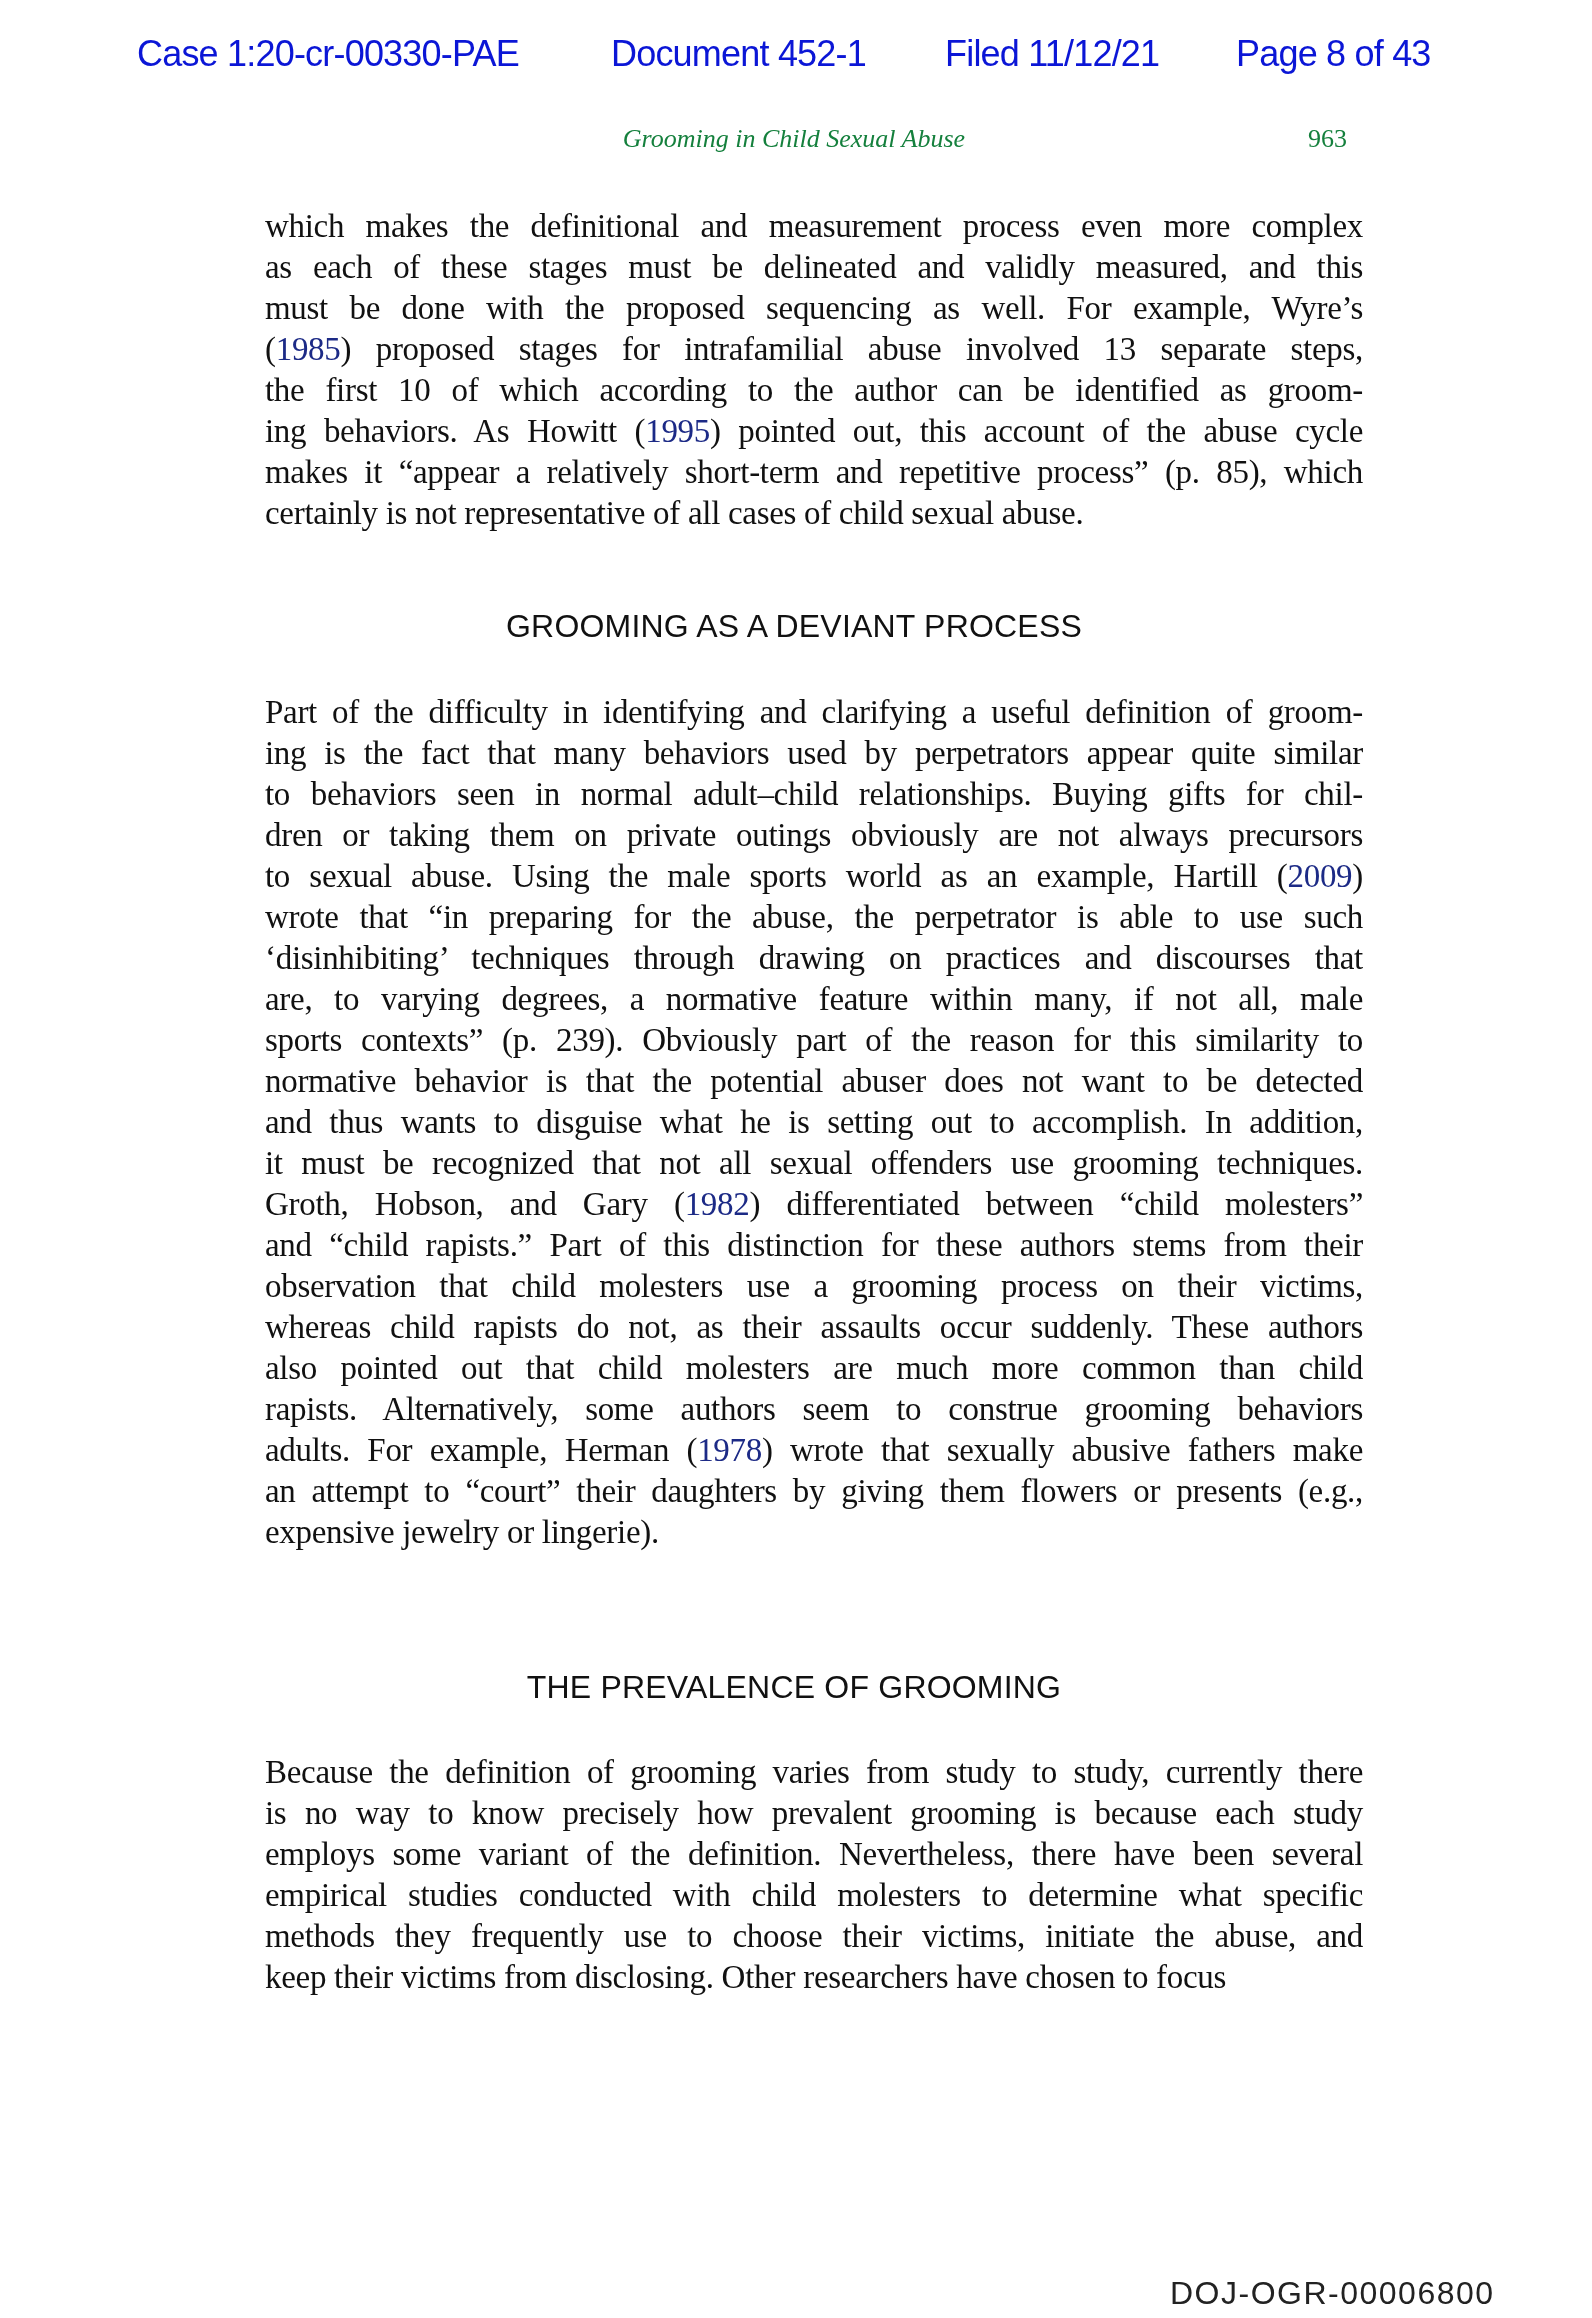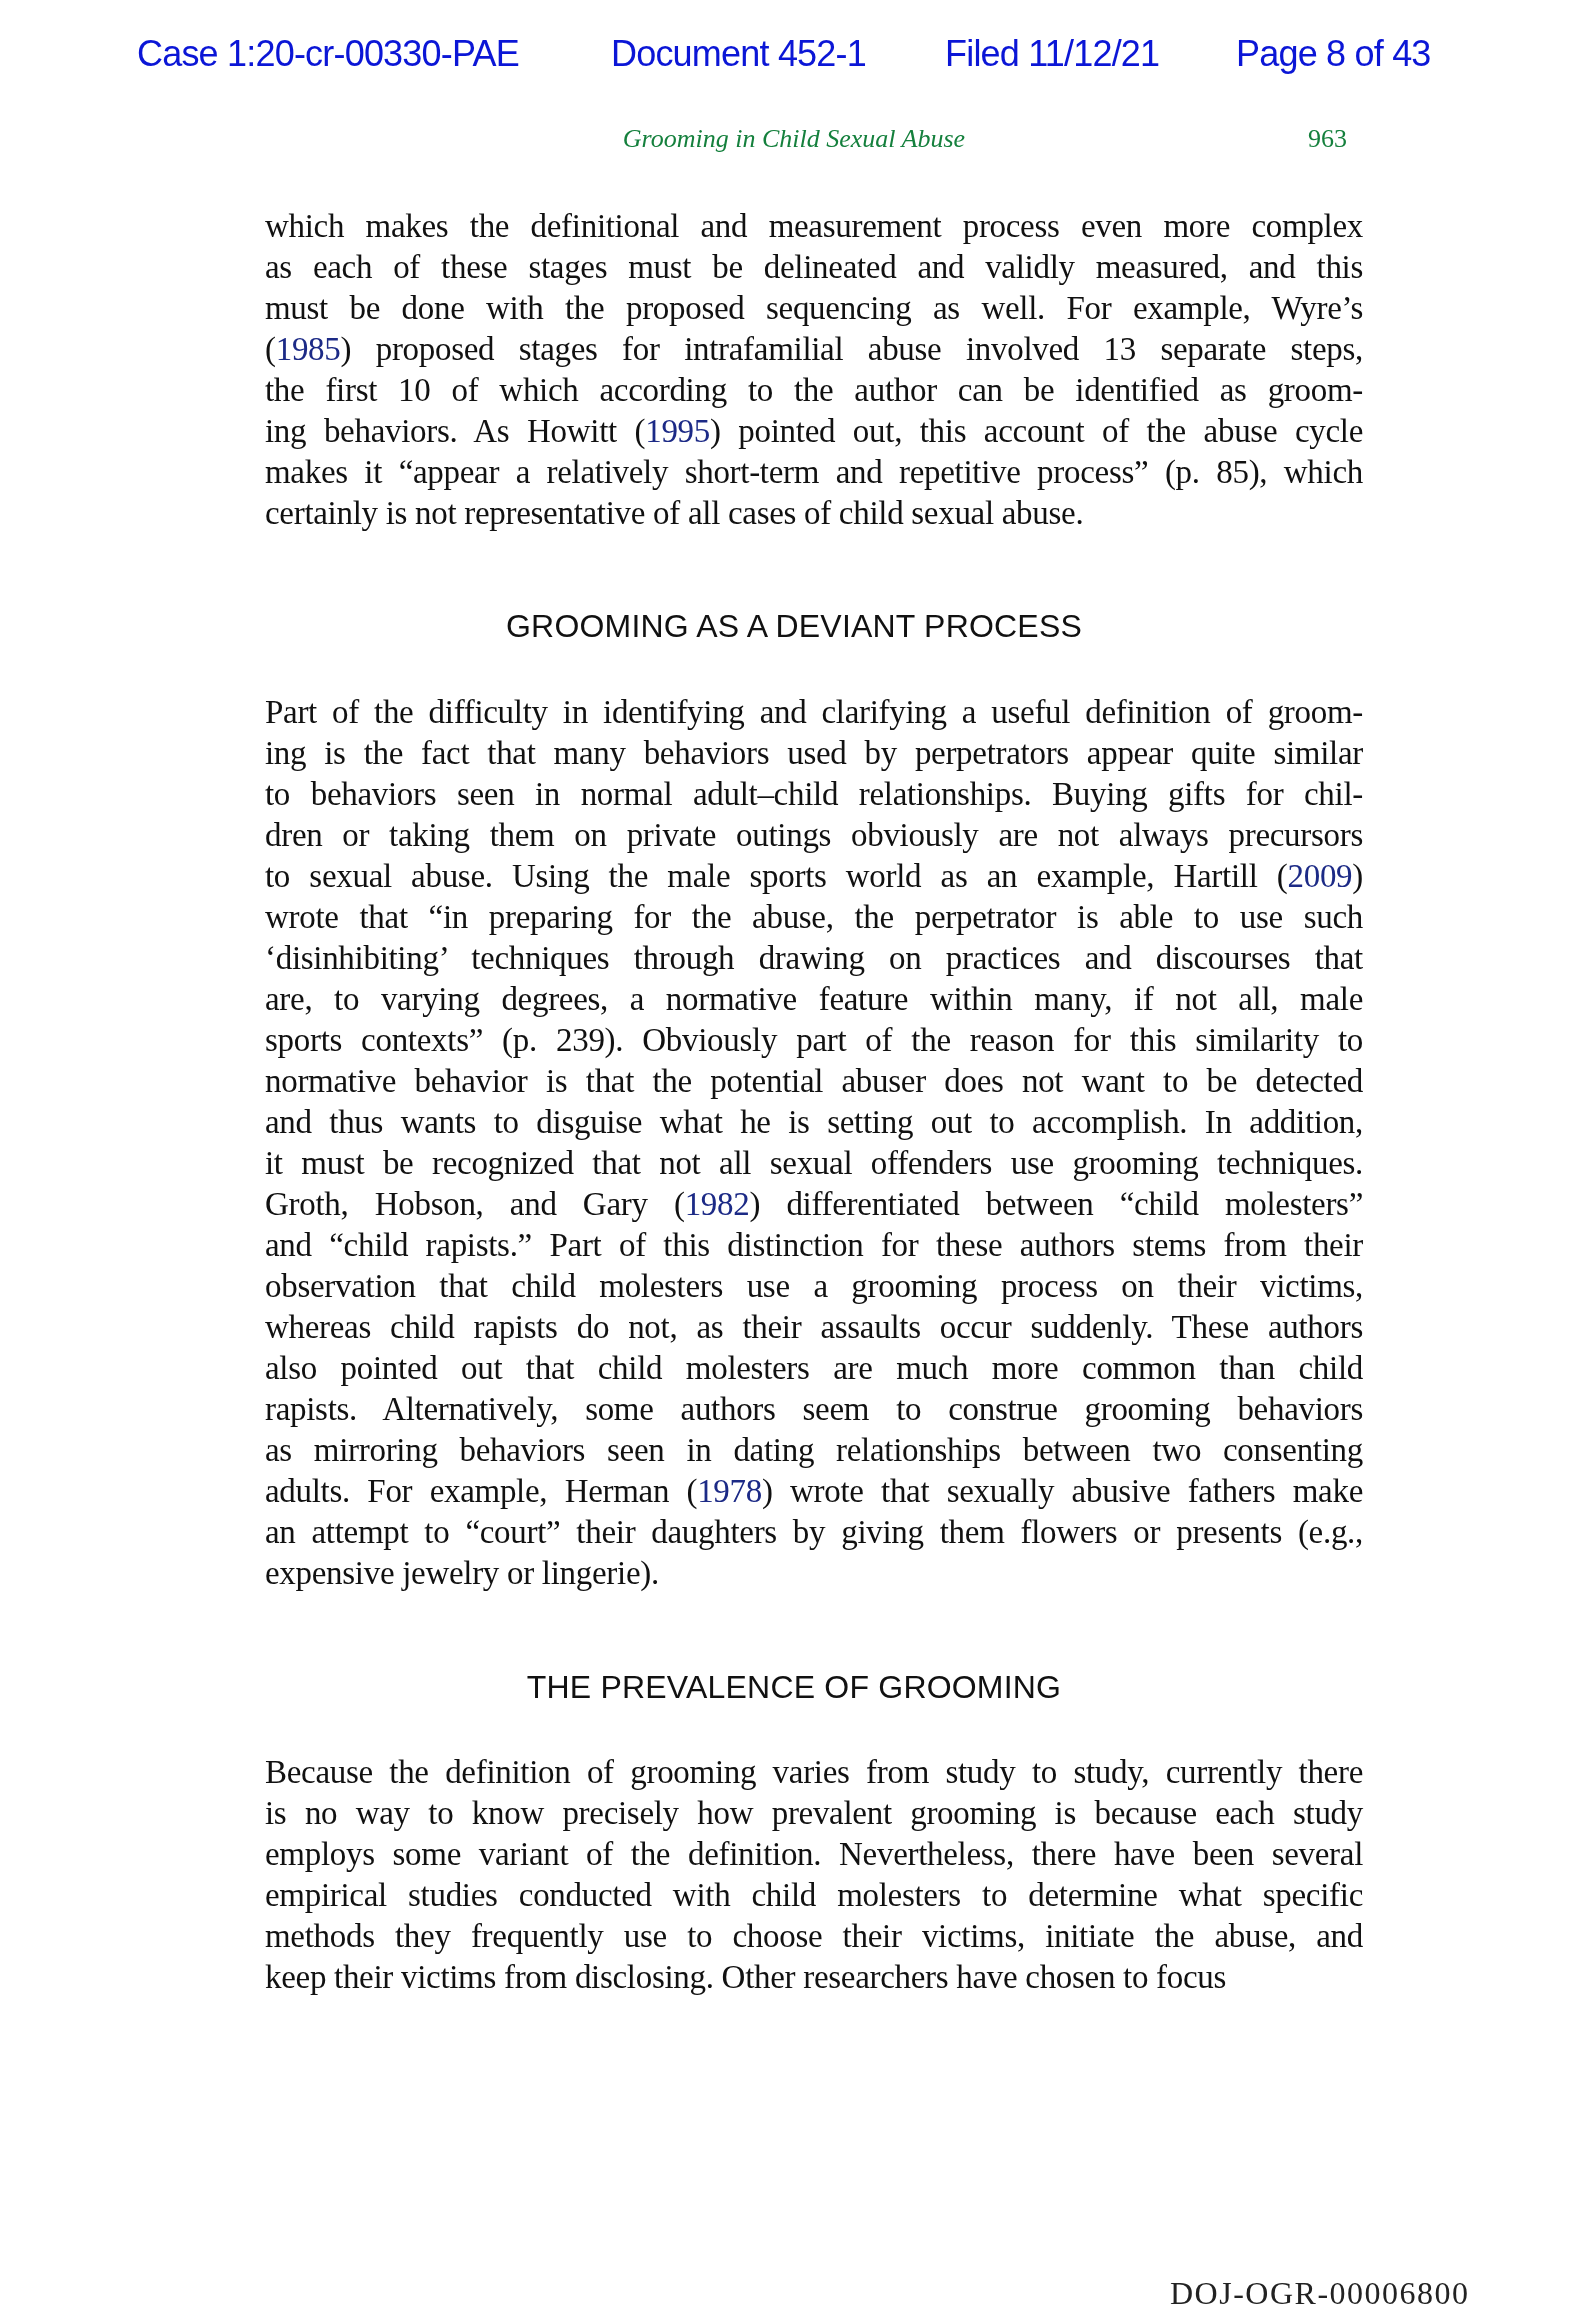--- a/index.html
+++ b/index.html
@@ -24,21 +24,21 @@
   }
   .body-col .ln { display: block; text-align: justify; text-align-last: justify; white-space: nowrap; height: 41px; margin-left: 40px; }
   .body-col .ln.last { text-align-last: left; }
   .cite { color: #1c2a86; }
   .section-heading {
     position: absolute; left: 225px; width: 1138px; text-align: center;
     font-family: Liberation Sans, sans-serif; font-size: 32px; color: #111; letter-spacing: 0.2px;
   }
   .bates {
     position: absolute; left: 1170px; top: 2275px;
-    font-family: Liberation Serif, serif; font-size: 32px; color: #222; letter-spacing: 1.5px;
+    font-family: Liberation Sans, sans-serif; font-size: 32px; color: #222; letter-spacing: 1.5px;
   }
 </style>
 </head>
 <body>
 
 <div class="stamp">
   <span style="left:137px">Case 1:20-cr-00330-PAE</span>
   <span style="left:611px">Document 452-1</span>
   <span style="left:945px">Filed 11/12/21</span>
   <span style="left:1236px">Page 8 of 43</span>
@@ -74,21 +74,20 @@
     <span class="ln">sports contexts” (p. 239). Obviously part of the reason for this similarity to</span>
     <span class="ln">normative behavior is that the potential abuser does not want to be detected</span>
     <span class="ln">and thus wants to disguise what he is setting out to accomplish. In addition,</span>
     <span class="ln">it must be recognized that not all sexual offenders use grooming techniques.</span>
     <span class="ln">Groth, Hobson, and Gary (<span class="cite">1982</span>) differentiated between “child molesters”</span>
     <span class="ln">and “child rapists.” Part of this distinction for these authors stems from their</span>
     <span class="ln">observation that child molesters use a grooming process on their victims,</span>
     <span class="ln">whereas child rapists do not, as their assaults occur suddenly. These authors</span>
     <span class="ln">also pointed out that child molesters are much more common than child</span>
     <span class="ln">rapists. Alternatively, some authors seem to construe grooming behaviors</span>
-    <span class="ln">as mirroring behaviors seen in dating relationships between two consenting</span>
     <span class="ln">adults. For example, Herman (<span class="cite">1978</span>) wrote that sexually abusive fathers make</span>
     <span class="ln">an attempt to “court” their daughters by giving them flowers or presents (e.g.,</span>
     <span class="ln last">expensive jewelry or lingerie).</span>
   </div>
 
 <div class="section-heading" style="top:1669px">THE PREVALENCE OF GROOMING</div>
 
 <div class="body-col" id="p3" style="top:1752px">
     <span class="ln">Because the definition of grooming varies from study to study, currently there</span>
     <span class="ln">is no way to know precisely how prevalent grooming is because each study</span>

